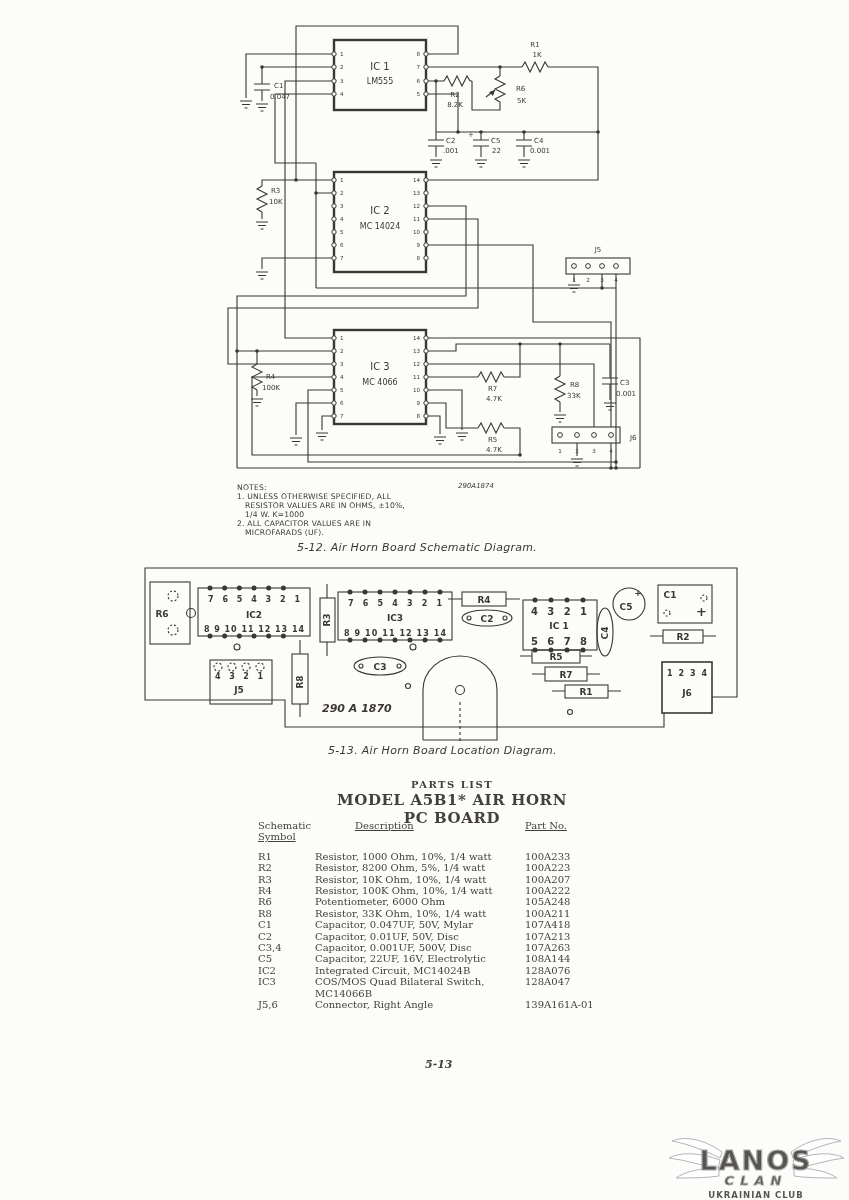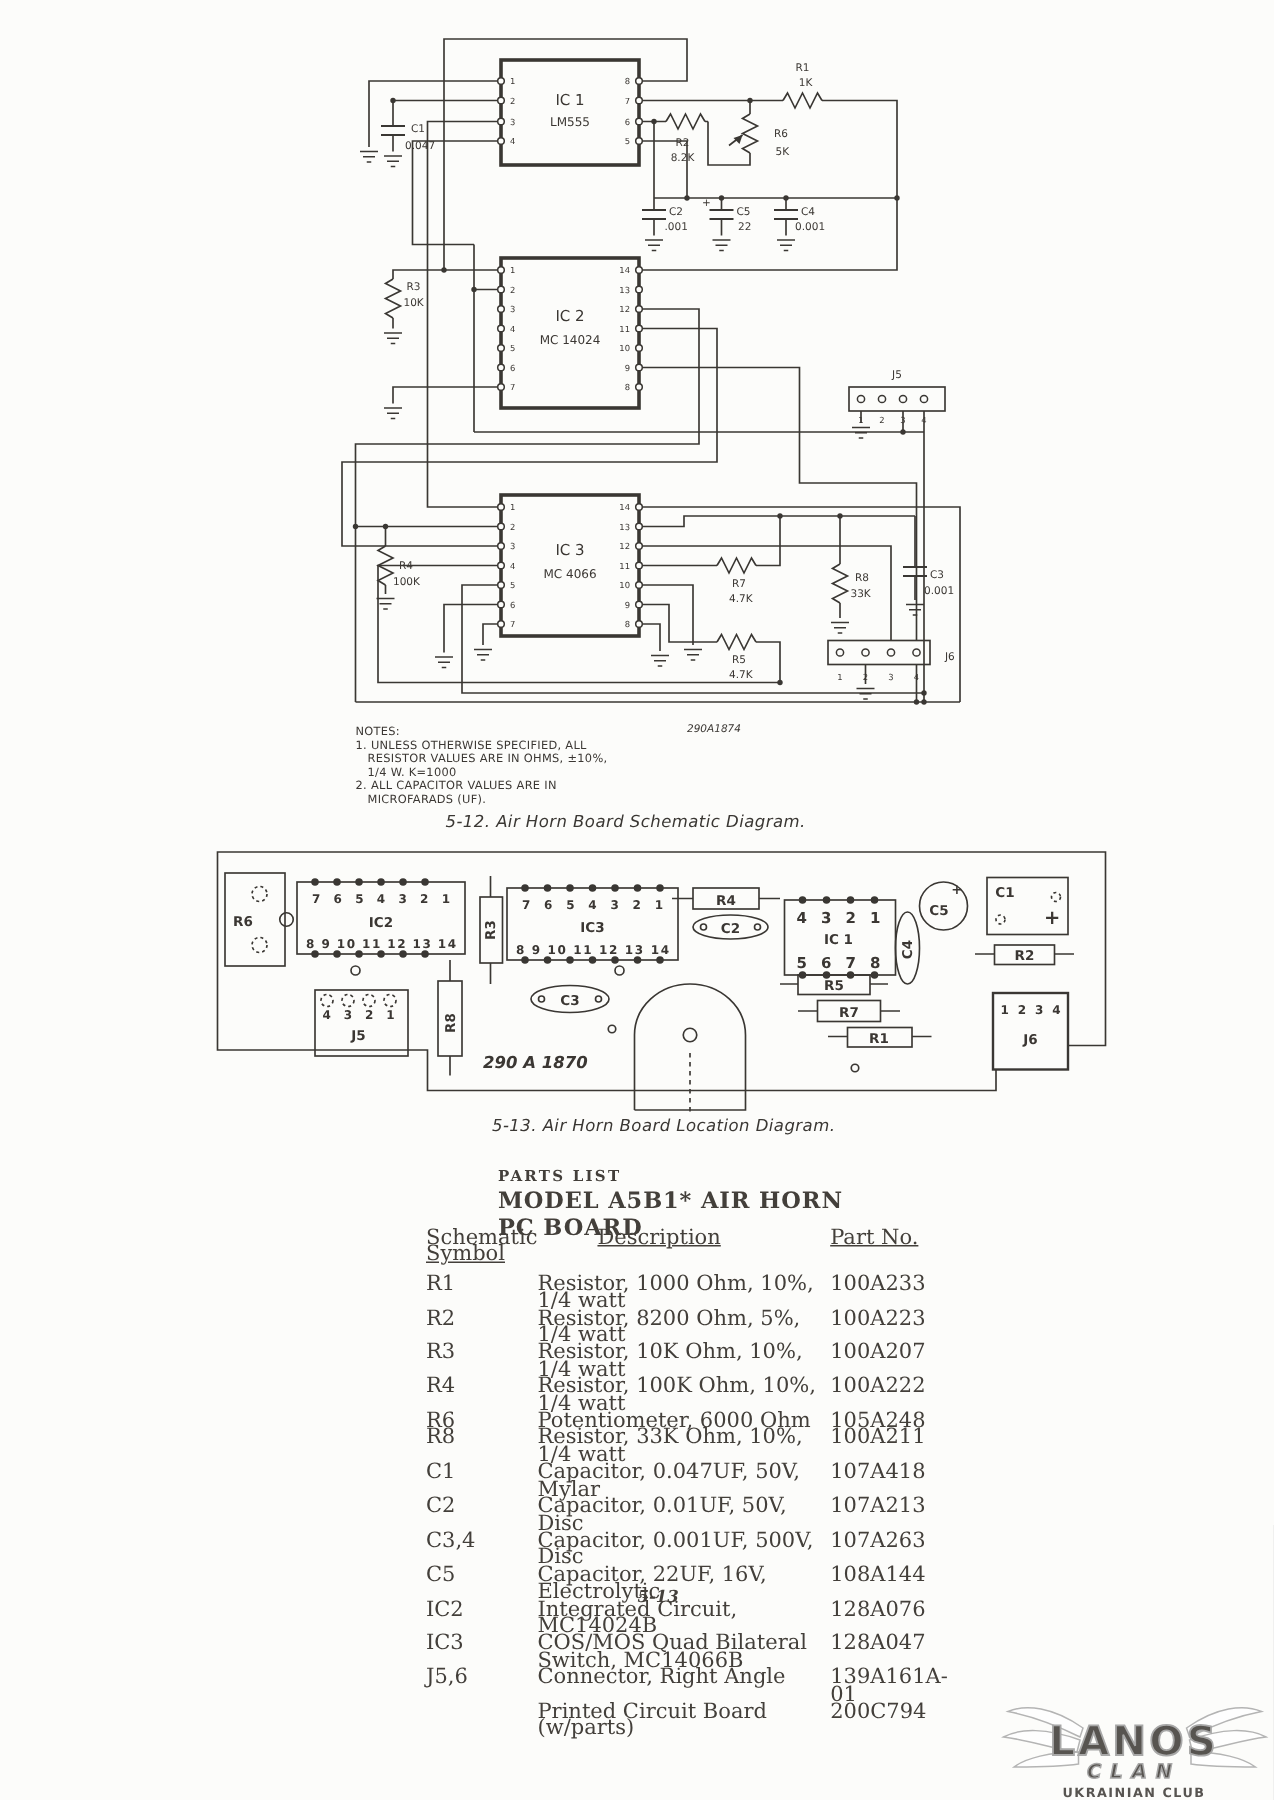--- a/index.html
+++ b/index.html
@@ -17,26 +17,26 @@
   .end{text-anchor:end;}
   .icr{font-size:10px;text-anchor:middle;}
   .icp{font-size:8px;text-anchor:middle;}
   .note{font-size:7.6px;letter-spacing:.2px;}
   .ital{font-style:italic;}
   .bref{font-size:9px;font-weight:bold;text-anchor:middle;}
   .bpins{font-size:8px;font-weight:bold;text-anchor:middle;}
   .bpinsL{font-size:10px;font-weight:bold;text-anchor:middle;}
   .bnum{font-size:11px;font-style:italic;font-weight:bold;}
   .caption{position:absolute;font-style:italic;font-size:11px;letter-spacing:.3px;color:#3a3733;}
-  .pl-head{position:absolute;left:332px;top:779px;width:240px;
+  .pl-head{position:absolute;left:332px;top:779px;width:240px;text-align:center;
            font-family:"DejaVu Serif",serif;color:#433f3a;}
   .pl-title{font-size:10px;font-weight:bold;letter-spacing:1.5px;}
   .pl-sub{font-size:15px;font-weight:bold;letter-spacing:.6px;margin-top:1px;}
   .parts{position:absolute;left:258px;top:820px;width:360px;
-         font-family:"DejaVu Serif",serif;font-size:14px;color:#433f3a;margin-left:26px;}
+         font-family:"DejaVu Serif",serif;font-size:10px;color:#433f3a;}
   .parts table{border-collapse:collapse;width:100%;}
   .parts td,.parts th{padding:0;vertical-align:top;line-height:11.4px;font-weight:normal;text-align:left;}
   .col-sym{width:57px;}
   .col-desc{width:210px;}
   .col-part{width:93px;}
   .hdr u{text-decoration:underline;}
   .hdr td{padding-bottom:8px;}
   .desc-center{display:inline-block;margin-left:40px;}
   .pageno{position:absolute;left:425px;top:1058px;font-family:"DejaVu Serif",serif;
           font-style:italic;font-size:11px;font-weight:bold;color:#44403b;}
@@ -541,25 +541,20 @@
       <tr>
             <td>IC3</td>
             <td>COS/MOS Quad Bilateral Switch, MC14066B</td>
             <td>128A047</td>
           </tr>
       <tr>
             <td>J5,6</td>
             <td>Connector, Right Angle</td>
             <td>139A161A-01</td>
           </tr>
-      <tr>
-            <td></td>
-            <td>Printed Circuit Board (w/parts)</td>
-            <td>200C794</td>
-          </tr>
     </tbody>
       </table>
   </div>
 
   <div class="pageno">5-13</div>
 
   <svg style="left:664px;top:1128px;opacity:.85" width="185" height="72" viewBox="0 0 185 72">
     <defs>
       <g id="wing" fill="#ffffff" stroke="#a8a8a8" stroke-width="1">
         <path d="M58,24 C38,10 20,8 8,13 C24,16 40,22 56,30 Z"></path>

